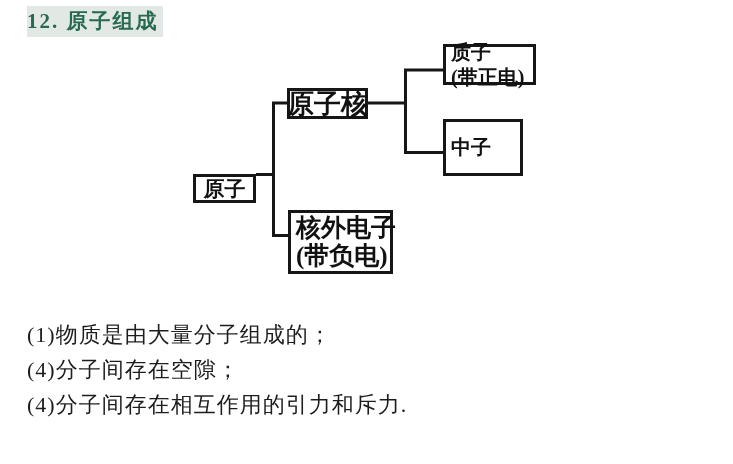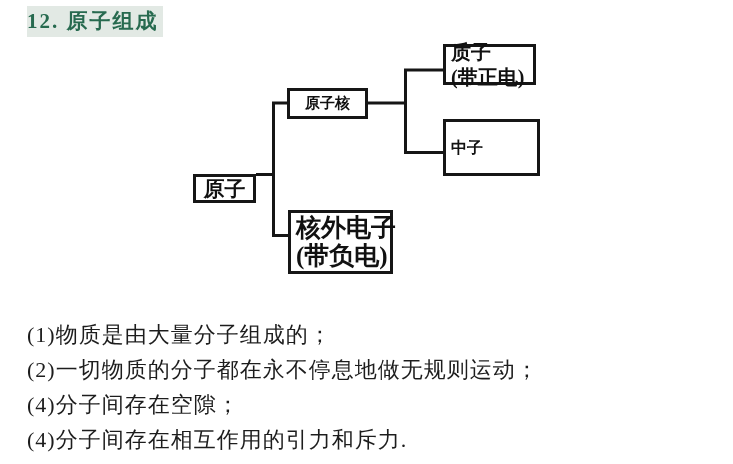--- a/index.html
+++ b/index.html
@@ -36,23 +36,23 @@
     font-weight: bold;
     display: flex;
     flex-direction: column;
     justify-content: center;
     white-space: nowrap;
   }
   .node-center { align-items: center; text-align: center; }
   .node-left   { align-items: flex-start; padding-left: 5px; }
 
   .node-atom    { left: 193px; top: 160px; width: 63px;  height: 29px; font-size: 21px; margin-top: 14px; }
-  .node-nucleus { left: 287px; top: 88px;  width: 81px;  height: 31px; font-size: 15px; }
+  .node-nucleus { left: 287px; top: 88px;  width: 81px;  height: 31px; font-size: 27px; }
   .node-proton  { left: 443px; top: 44px;  width: 93px;  height: 41px; font-size: 20px; line-height: 25px; }
-  .node-neutron { left: 443px; top: 119px; width: 97px;  height: 57px; font-size: 16px; line-height: 25px; }
+  .node-neutron { left: 443px; top: 119px; width: 80px;  height: 57px; font-size: 20px; line-height: 25px; }
   .node-electron{ left: 288px; top: 210px; width: 105px; height: 64px; font-size: 25px; line-height: 28px; }
 
   .body-list {
     position: absolute;
     left: 27px;
     top: 317px;
     font-size: 22px;
     color: #1d1d1d;
     letter-spacing: 1px;
   }
@@ -102,18 +102,17 @@
     <div class="node node-left node-electron">
       <span>核外电子</span>
       <span>(带负电)</span>
     </div>
 
   </div>
 
 
   <div class="body-list">
     <div class="body-item">(1)物质是由大量分子组成的；</div>
-    <div class="body-item">(2)一切物质的分子都在永不停息地做无规则运动；</div>
     <div class="body-item">(4)分子间存在空隙；</div>
     <div class="body-item">(4)分子间存在相互作用的引力和斥力.</div>
   </div>
 
 </div>
 
 </body></html>

